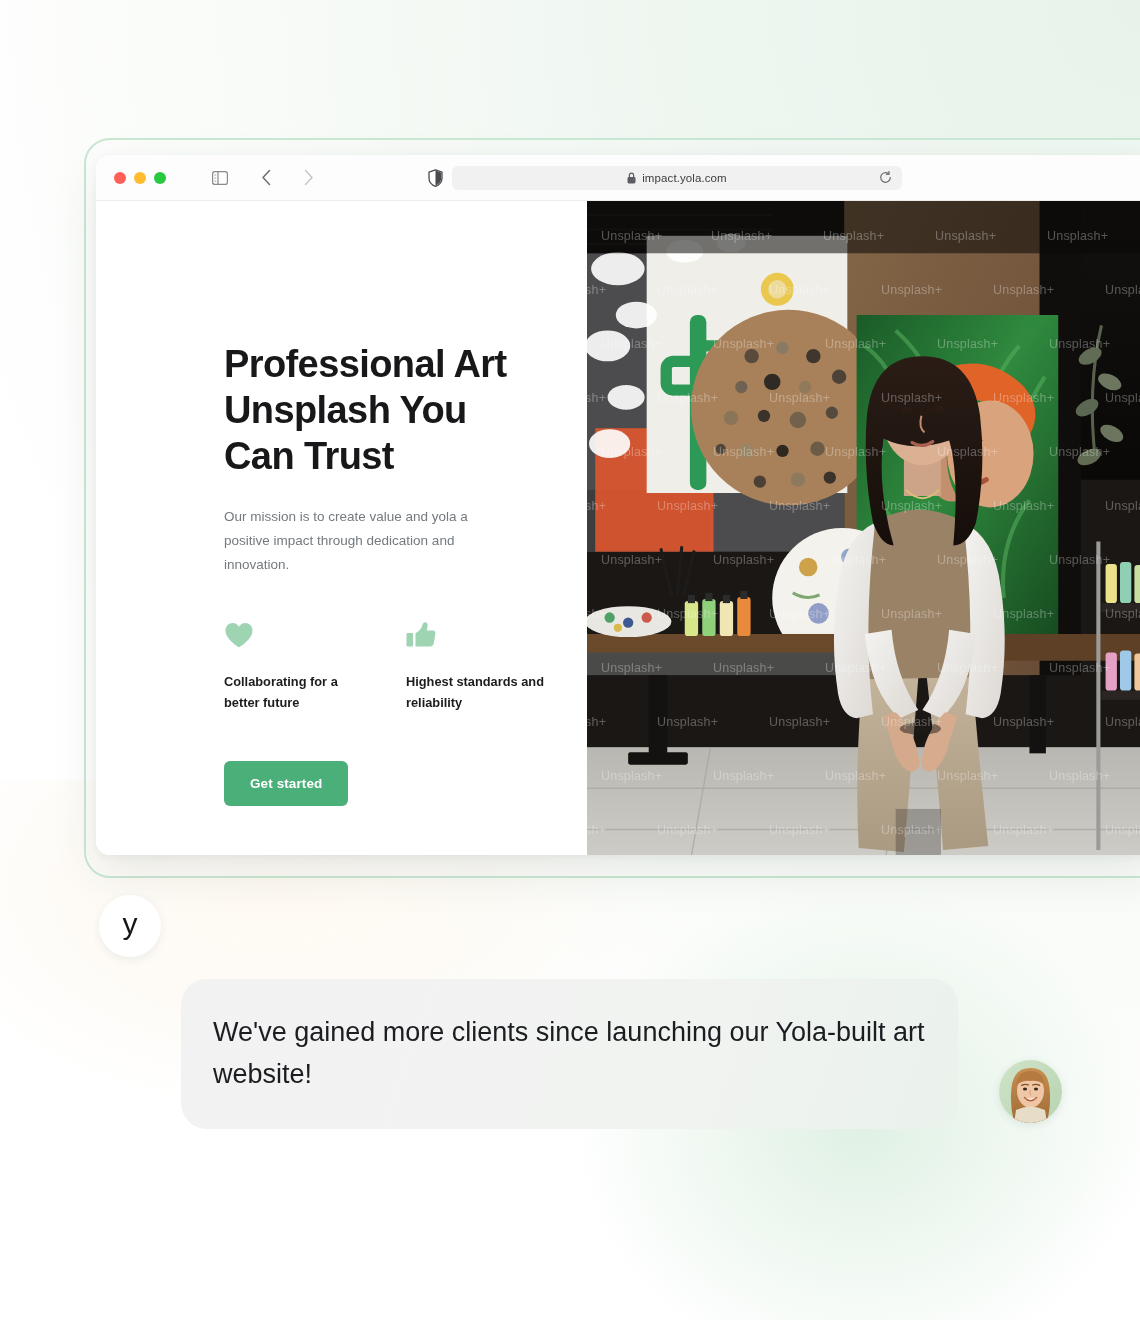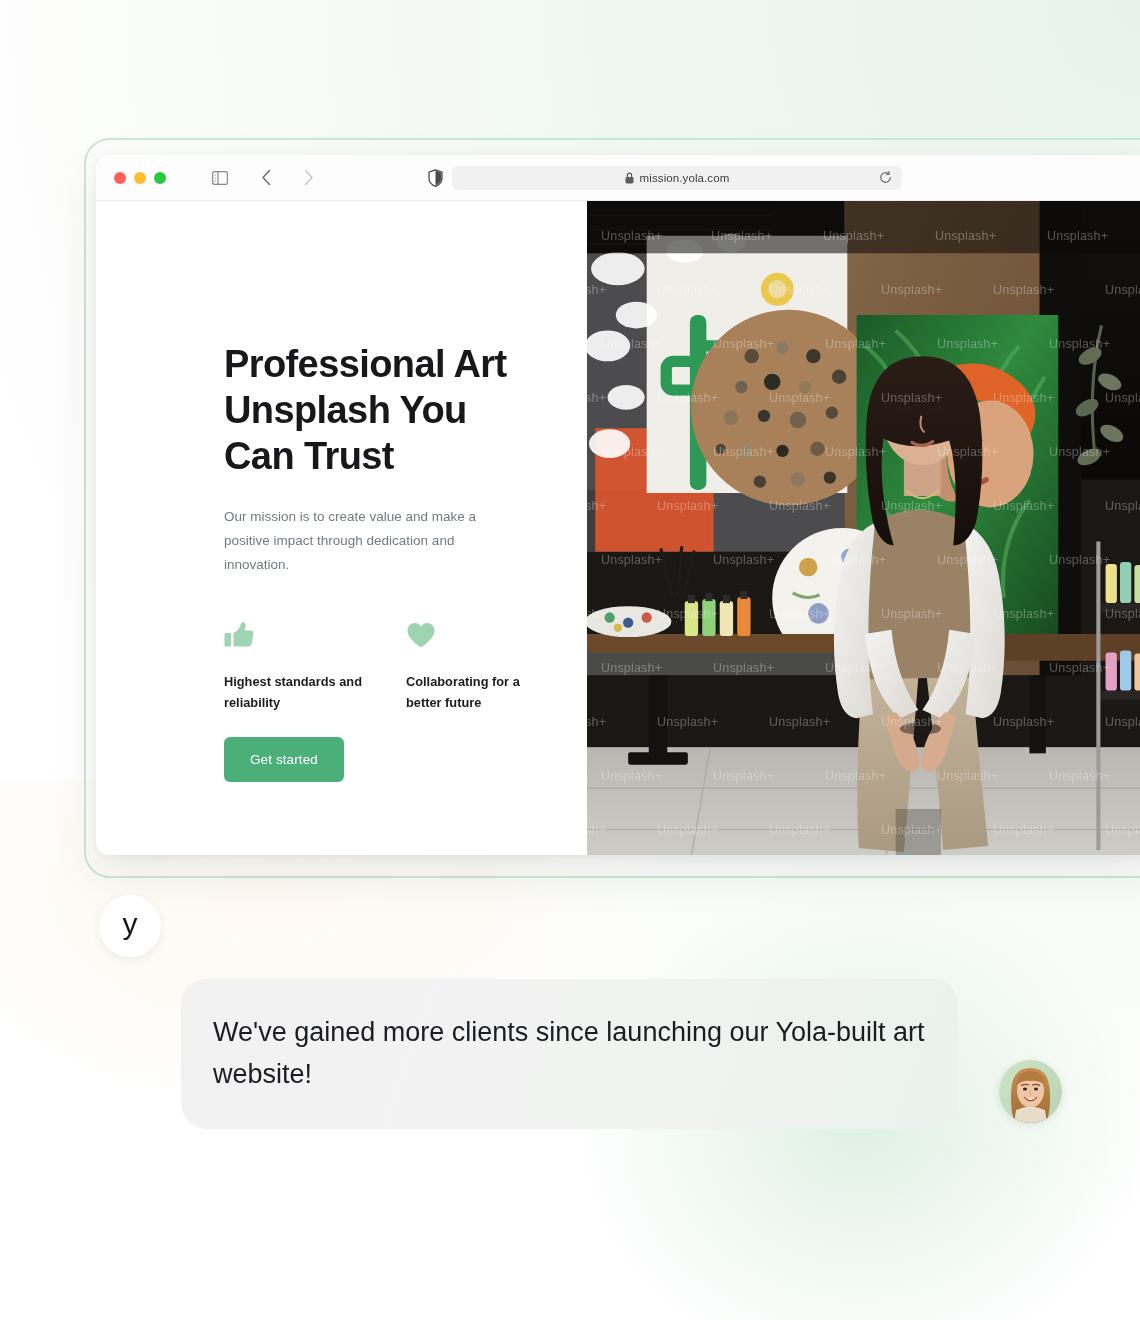--- a/index.html
+++ b/index.html
@@ -143,26 +143,26 @@
   .feature-icon { height: 28px; display: flex; align-items: flex-end; }
   .feature-label {
     margin-top: 22px;
     font-size: 12.8px;
     line-height: 21px;
     font-weight: bold;
     color: #1d1d20;
   }
 
   .cta {
-    margin-top: 24px;
+    margin-top: 48px;
     display: inline-block;
     background: #4BAF79;
     color: #ffffff;
     font-size: 13.5px;
-    font-weight: normal;
+    font-weight: bold;
     padding: 15px 26px;
     border: none;
     border-radius: 6px;
     cursor: pointer;
     letter-spacing: 0.1px;
   }
 
   
   .hero-photo {
     flex: 1 1 auto;
@@ -285,54 +285,54 @@
         <path d="M7.5 0.8 L14 3.2 V9 C14 13.2 11.1 16 7.5 17.3 C3.9 16 1 13.2 1 9 V3.2 Z" fill="#ffffff" stroke="#4a4a4e" stroke-width="1.3" stroke-linejoin="round"></path>
         <path d="M7.5 1.6 L13.2 3.7 V9 C13.2 12.7 10.7 15.3 7.5 16.5 Z" fill="#4a4a4e"></path>
       </svg>
     </div>
 
     <div class="urlbar">
       <svg width="9" height="12" viewBox="0 0 9 12">
         <rect x="0.5" y="5" width="8" height="6.4" rx="1.4" fill="#5d5d62"></rect>
         <path d="M2.4 5 V3.3 A2.1 2.1 0 0 1 6.6 3.3 V5" fill="none" stroke="#5d5d62" stroke-width="1.2"></path>
       </svg>
-      <span class="url-text">mission.yola.com</span>
+      <span class="url-text">impact.yola.com</span>
       <span class="reload">
         <svg width="13" height="13" viewBox="0 0 13 13">
           <path d="M11.3 6.5 A4.8 4.8 0 1 1 9.6 2.8" fill="none" stroke="#6e6e73" stroke-width="1.25" stroke-linecap="round"></path>
           <polyline points="9.9,0.4 10.1,3.1 7.4,3.3" fill="none" stroke="#6e6e73" stroke-width="1.25" stroke-linecap="round" stroke-linejoin="round"></polyline>
         </svg>
       </span>
     </div>
   </div>
 
   <div class="page">
 
     <div class="hero-left">
       <h1 class="hero-title">Professional Art Unsplash You Can Trust</h1>
-      <p class="hero-sub">Our mission is to create value and make a positive impact through dedication and innovation.</p>
+      <p class="hero-sub">Our mission is to create value and yola a positive impact through dedication and innovation.</p>
 
       <div class="features">
+        <div class="feature">
+          <div class="feature-icon">
+            <svg width="30" height="28" viewBox="0 0 30 28">
+              <path d="M15 26.5 C15 26.5 1.5 18.6 1.5 9.6 C1.5 5.1 4.8 2 8.7 2 C11.4 2 13.7 3.5 15 5.8 C16.3 3.5 18.6 2 21.3 2 C25.2 2 28.5 5.1 28.5 9.6 C28.5 18.6 15 26.5 15 26.5 Z" fill="#9ED4B2"></path>
+            </svg>
+          </div>
+          <div class="feature-label">Collaborating for a better future</div>
+        </div>
+
         <div class="feature">
           <div class="feature-icon">
             <svg width="30" height="28" viewBox="0 0 30 28">
               <rect x="0.5" y="12" width="6.6" height="13.5" rx="1.2" fill="#9ED4B2"></rect>
               <path d="M9.5 25.5 V12.2 C12.6 10.6 15.4 7.6 16.3 4.2 C16.8 2.2 18 1 19.5 1.2 C21.1 1.4 21.9 2.9 21.6 4.9 L20.8 9.6 H27 C28.6 9.6 29.7 11 29.4 12.6 L27.7 22.6 C27.4 24.3 26.1 25.5 24.5 25.5 Z" fill="#9ED4B2"></path>
             </svg>
           </div>
           <div class="feature-label">Highest standards and reliability</div>
-        </div>
-
-        <div class="feature">
-          <div class="feature-icon">
-            <svg width="30" height="28" viewBox="0 0 30 28">
-              <path d="M15 26.5 C15 26.5 1.5 18.6 1.5 9.6 C1.5 5.1 4.8 2 8.7 2 C11.4 2 13.7 3.5 15 5.8 C16.3 3.5 18.6 2 21.3 2 C25.2 2 28.5 5.1 28.5 9.6 C28.5 18.6 15 26.5 15 26.5 Z" fill="#9ED4B2"></path>
-            </svg>
-          </div>
-          <div class="feature-label">Collaborating for a better future</div>
         </div>
       </div>
 
       <button class="cta">Get started</button>
     </div>
 
     <div class="hero-photo">
       <svg class="photo-svg" viewBox="0 0 553 654" preserveAspectRatio="xMidYMid slice">
         <defs>
           <linearGradient id="darkTop" x1="0" y1="0" x2="0" y2="1">

